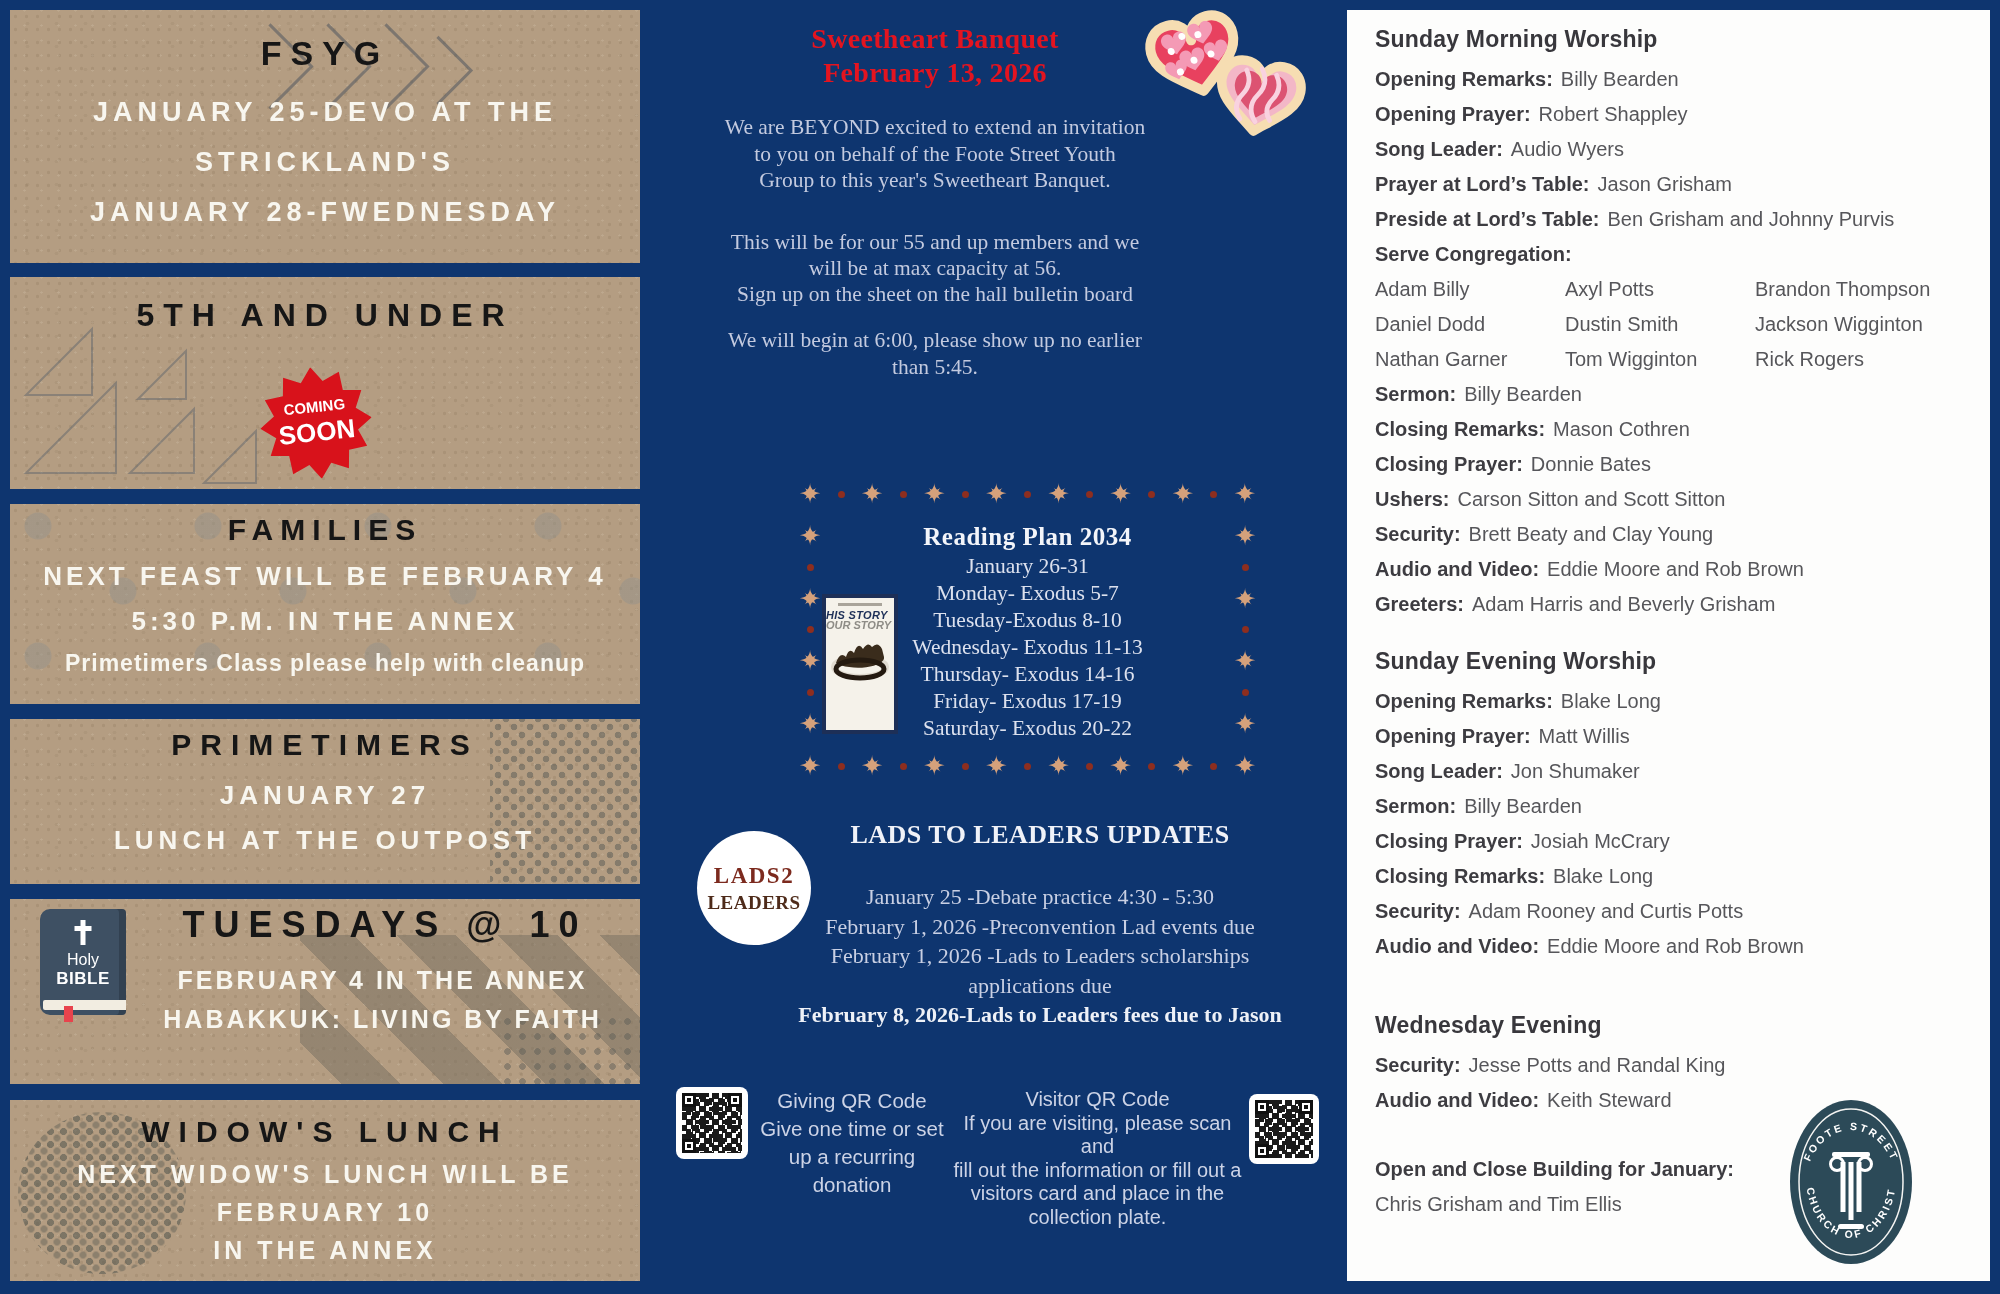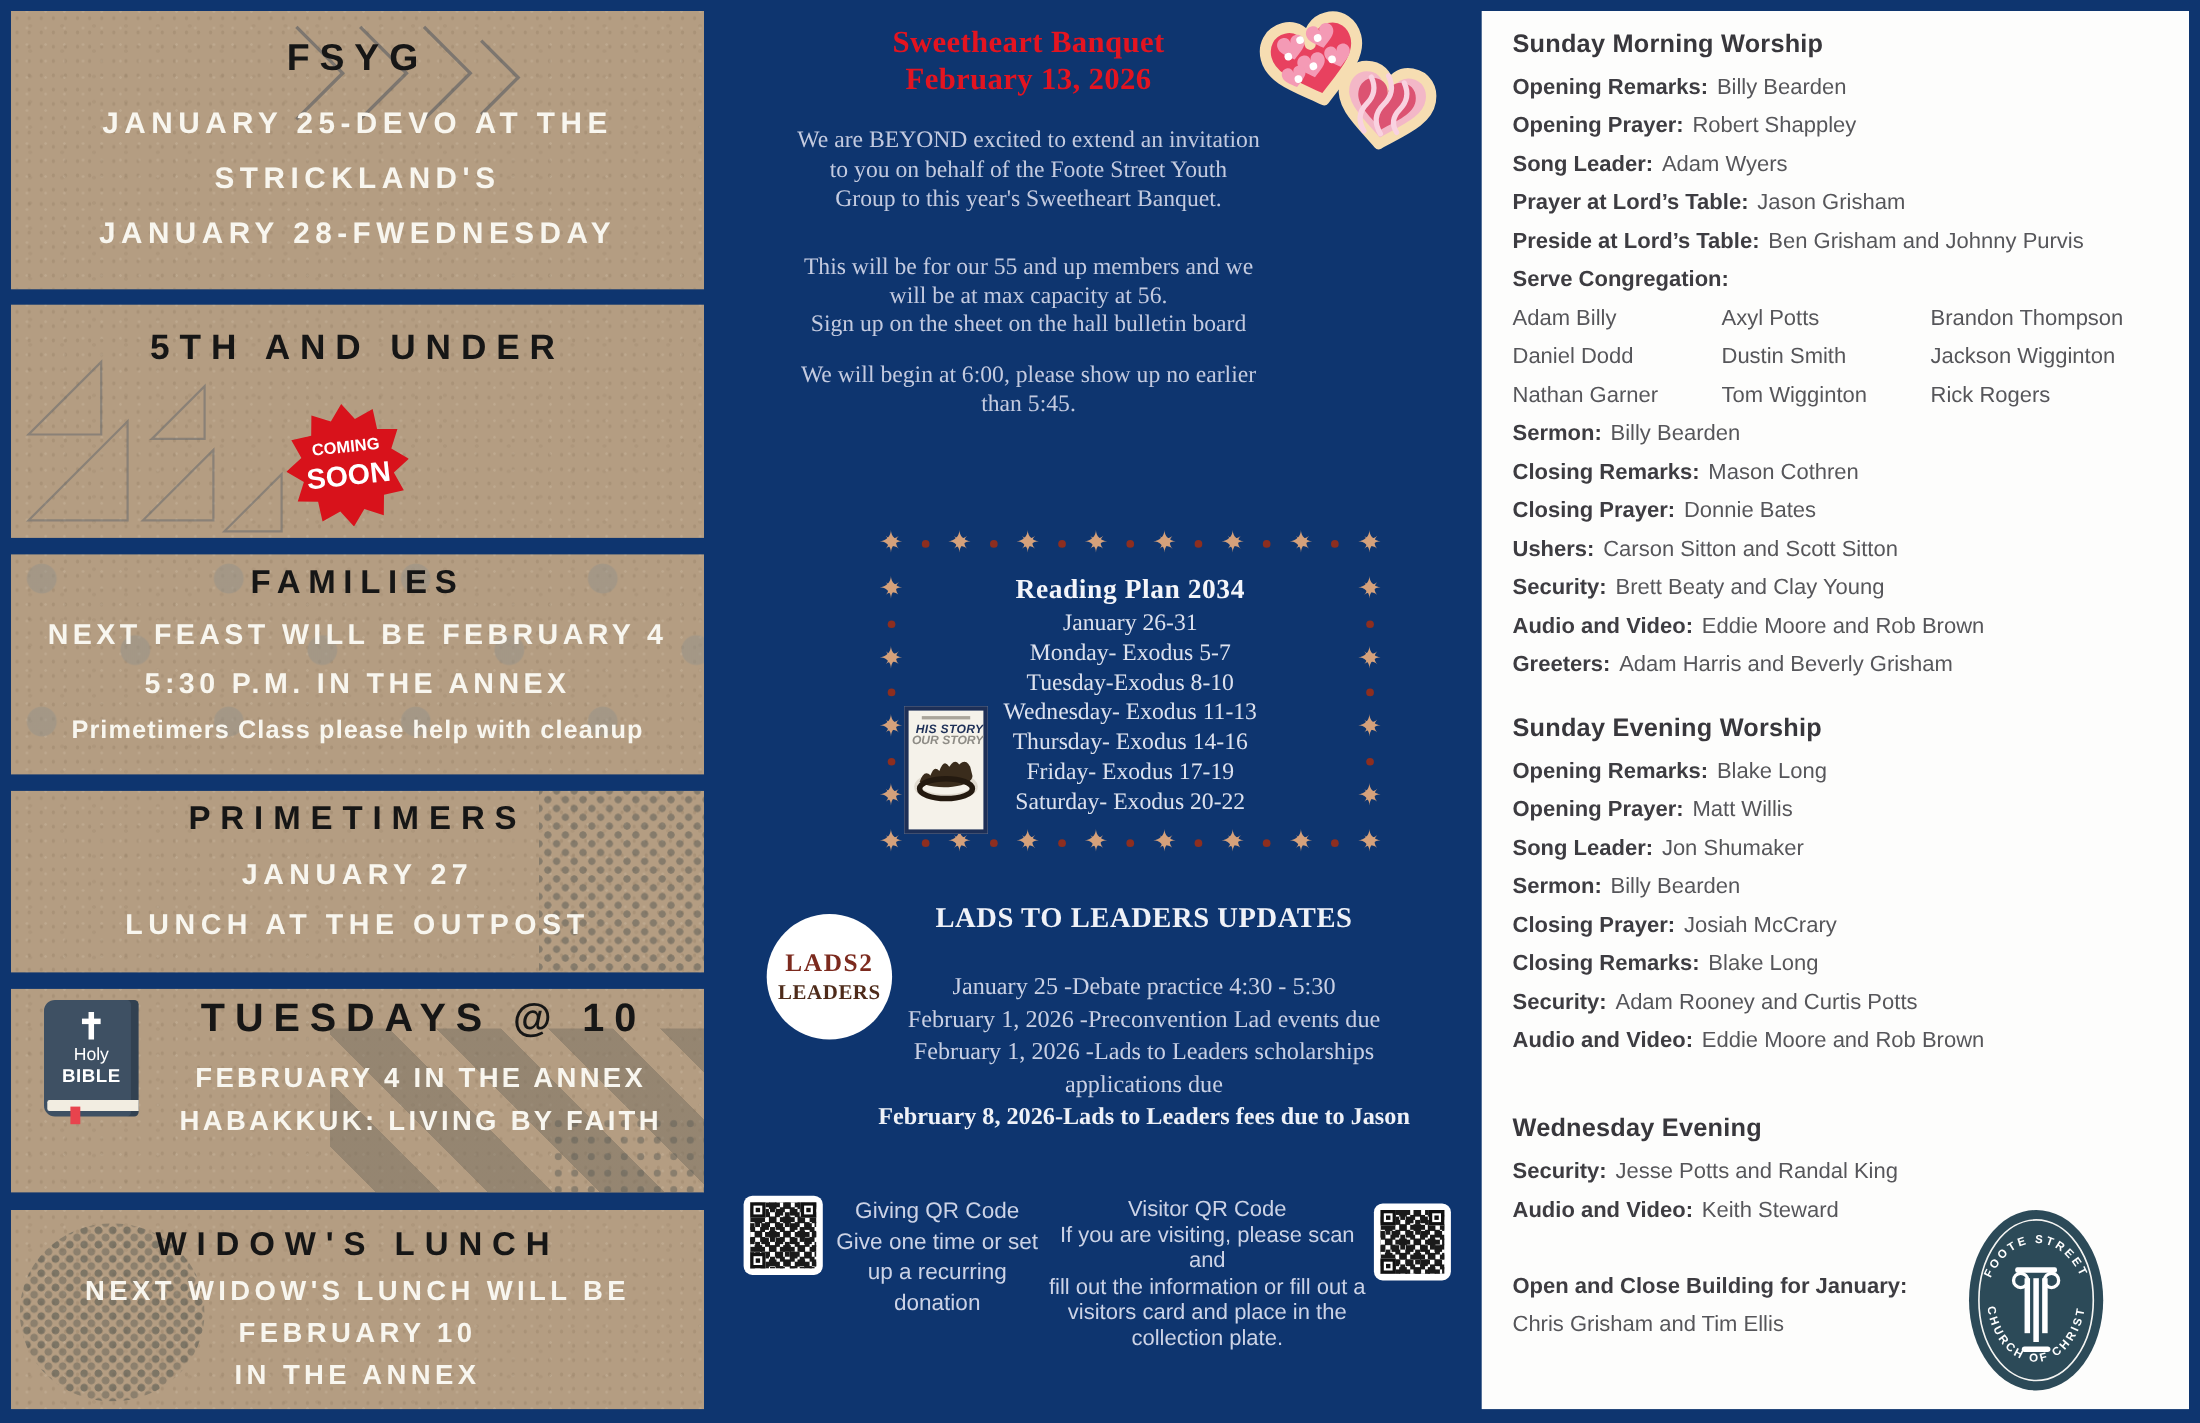--- a/index.html
+++ b/index.html
@@ -79,22 +79,22 @@
   .st8{position:relative;width:30px;height:30px;display:inline-block;}
   .st8 s{position:absolute;inset:0;text-decoration:none;color:#d5a17b;font-size:27px;line-height:30px;
          text-align:center;font-family:"DejaVu Sans",sans-serif;}
   .st8 .r45{transform:rotate(45deg) scale(.82);}
   .rdot{width:7px;height:7px;border-radius:50%;background:#8d2e1f;flex:none;}
   .rp-title{position:absolute;top:44px;left:0;right:0;margin:0;text-align:center;
             font:bold 25px "Liberation Serif",serif;color:#f3f5fa;letter-spacing:.5px;}
   .rp-lines{position:absolute;top:74px;left:30px;right:30px;text-align:center;line-height:27px;
             font-family:"Liberation Serif",serif;font-size:21.5px;color:#dce1ee;}
 
-  .book{position:absolute;width:76px;height:116px;background:#f5f2ea;border:4px solid #1d2f57;z-index:5;
-        text-align:right;box-sizing:border-box;margin-top:48px;}
+  .book{position:absolute;width:76px;height:140px;background:#f5f2ea;border:4px solid #1d2f57;z-index:5;
+        text-align:left;box-sizing:border-box;}
   .bk-bar{margin:5px auto 3px;width:44px;height:3px;background:#a9a49a;}
   .bk-t1{font:italic bold 11px "Liberation Sans",sans-serif;color:#1d2f57;letter-spacing:.3px;}
   .bk-t2{font:italic bold 11px "Liberation Sans",sans-serif;color:#8e8c86;margin-top:-2px;}
 
   .lads-title{position:absolute;margin:0;text-align:center;font:bold 26px "Liberation Serif",serif;
               color:#f0f2f8;letter-spacing:.5px;}
   .lads-logo{position:absolute;width:114px;height:114px;border-radius:50%;background:#fff;z-index:2;
              display:flex;flex-direction:column;align-items:center;justify-content:center;}
   .ll1{font:bold 23px "Liberation Serif",serif;color:#7c2a1e;letter-spacing:1.5px;}
   .ll2{font:bold 19px "Liberation Serif",serif;color:#4e2b1a;letter-spacing:.5px;margin-top:3px;}
@@ -444,21 +444,21 @@
       <i class="bl"></i>
   </div>
 
   <section class="panel">
 
     <div class="psec" style="top:16px">
       <h2 class="ph">Sunday Morning Worship</h2>
       <div>
           <div class="rrow"><b>Opening Remarks:</b><span>Billy Bearden</span></div>
           <div class="rrow"><b>Opening Prayer:</b><span>Robert Shappley</span></div>
-          <div class="rrow"><b>Song Leader:</b><span>Adam Wyers</span></div>
+          <div class="rrow"><b>Song Leader:</b><span>Audio Wyers</span></div>
           <div class="rrow"><b>Prayer at Lord’s Table:</b><span>Jason Grisham</span></div>
           <div class="rrow"><b>Preside at Lord’s Table:</b><span>Ben Grisham and Johnny Purvis</span></div>
           <div class="rrow"><b>Serve Congregation:</b><span></span></div>
         </div>
       <div>
           <div class="srow">
           <span>Adam Billy</span>
             <span>Axyl Potts</span>
             <span>Brandon Thompson</span>
         </div>

